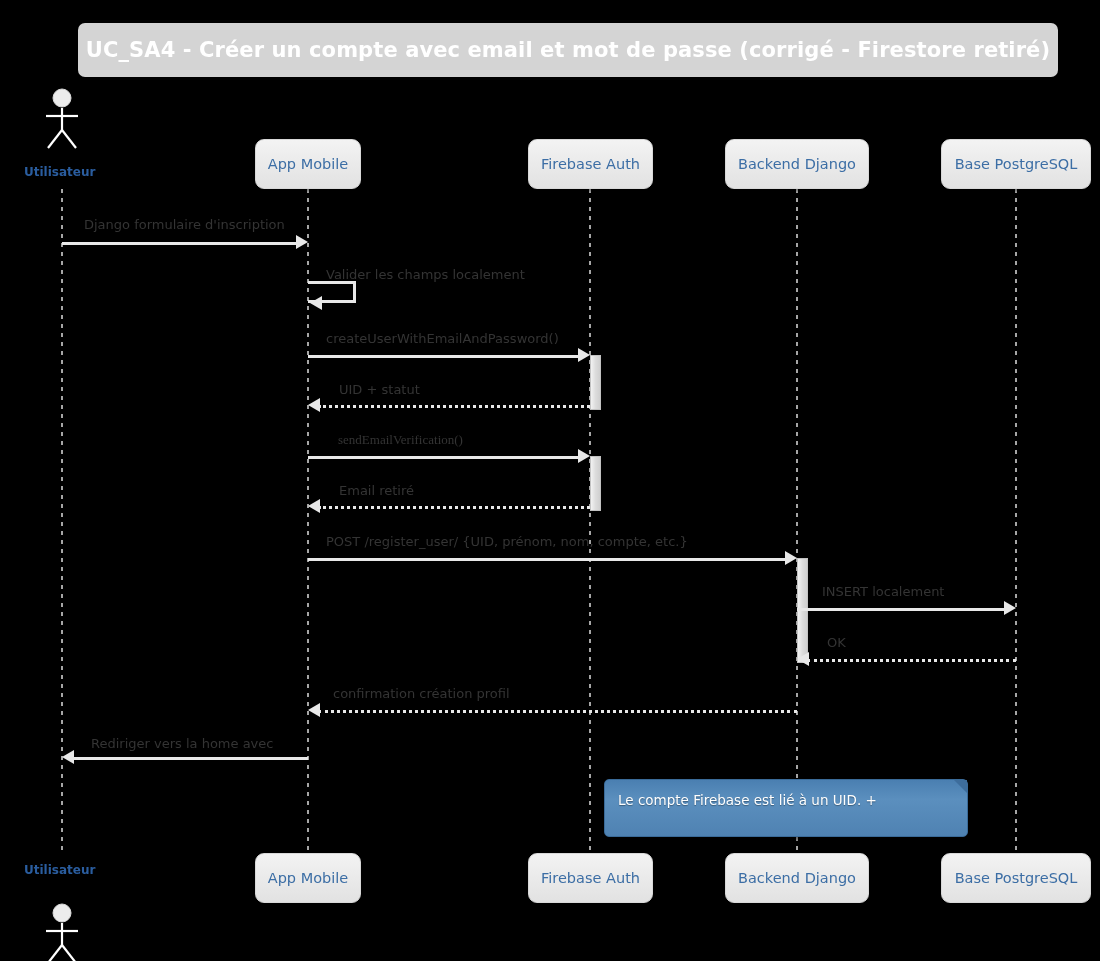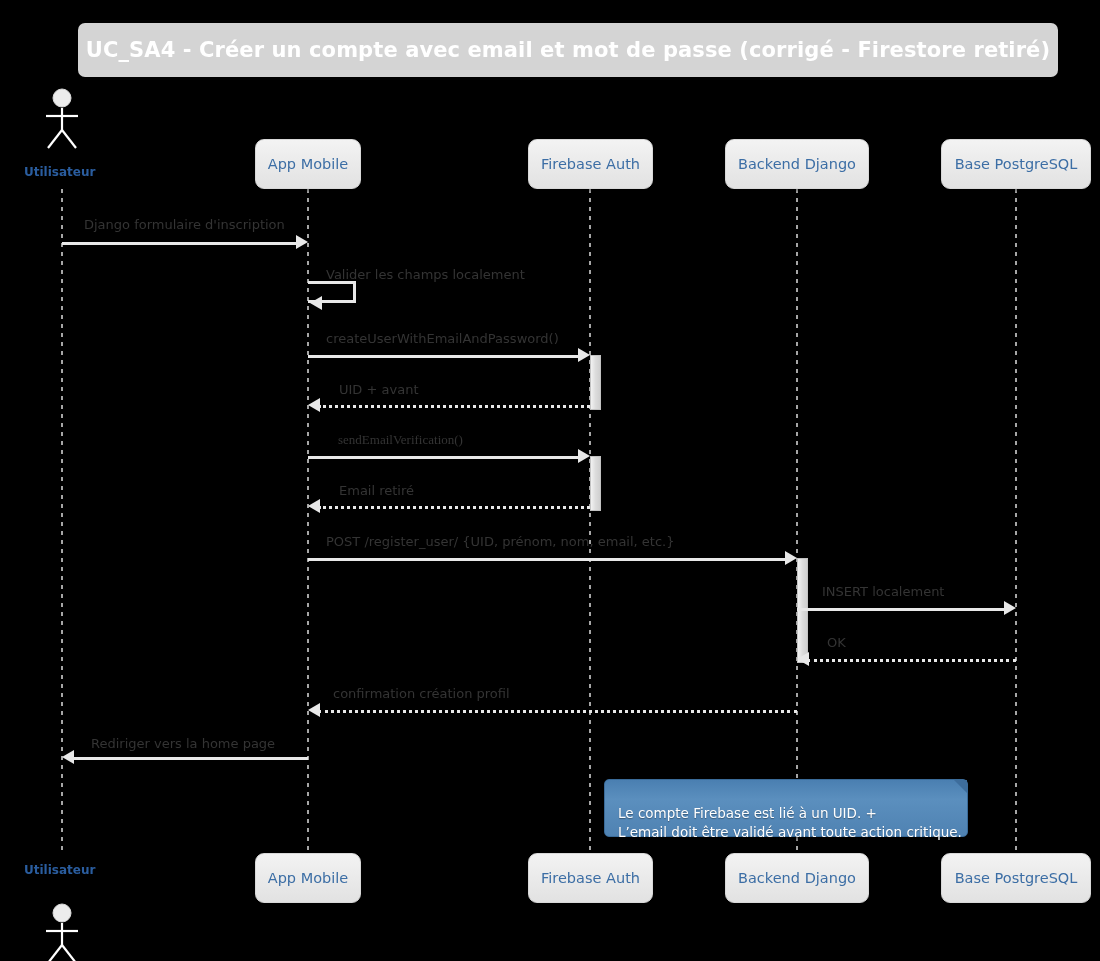--- a/index.html
+++ b/index.html
@@ -92,21 +92,21 @@
   }
 
   
   .note{
     position:absolute;
     background:linear-gradient(180deg,#4a7fb1 0%,#5b8fbe 35%,#4f82b2 100%);
     border:1px solid #3a6b99;
     border-radius:5px;
     box-shadow:2px 3px 5px rgba(0,0,0,0.45);
     box-sizing:border-box;
-    padding:24px 13px;
+    padding:11px 13px;
   }
   .note .note-line{
     color:#ffffff;font-size:13.5px;line-height:19px;white-space:nowrap;
     text-shadow:0 1px 1px rgba(0,0,0,0.35);
   }
   .note-fold{
     position:absolute;width:0;height:0;
     border-top:13px solid #3d6d9c;
     border-left:13px solid transparent;
     right:0;top:0;
@@ -136,42 +136,42 @@
   <div id="layer-messages">
       <div class="msg-label" style="left: 84px; top: 217px;">Django formulaire d'inscription</div>
       <div class="msg-line" style="left: 62px; top: 242px; width: 236px;"></div>
       <div class="arrow-head right" style="top: 235px; left: 296px;"></div>
       <div class="msg-label" style="left: 326px; top: 267px;">Valider les champs localement</div>
       <div class="self-msg" style="left: 308px; top: 281px; width: 48px; height: 22px;"></div>
       <div class="arrow-head left" style="left: 310px; top: 296px;"></div>
       <div class="msg-label" style="left: 326px; top: 331px;">createUserWithEmailAndPassword()</div>
       <div class="msg-line" style="left: 308px; top: 355px; width: 272px;"></div>
       <div class="arrow-head right" style="top: 348px; left: 578px;"></div>
-      <div class="msg-label" style="left: 339px; top: 382px;">UID + avant</div>
+      <div class="msg-label" style="left: 339px; top: 382px;">UID + statut</div>
       <div class="msg-line dotted" style="left: 318px; top: 405px; width: 272px;"></div>
       <div class="arrow-head left" style="top: 398px; left: 308px;"></div>
       <div class="msg-label" style="left: 338px; top: 432px; font-family: Liberation Serif, serif;">sendEmailVerification()</div>
       <div class="msg-line" style="left: 308px; top: 456px; width: 272px;"></div>
       <div class="arrow-head right" style="top: 449px; left: 578px;"></div>
       <div class="msg-label" style="left: 339px; top: 483px;">Email retiré</div>
       <div class="msg-line dotted" style="left: 318px; top: 506px; width: 272px;"></div>
       <div class="arrow-head left" style="top: 499px; left: 308px;"></div>
-      <div class="msg-label" style="left: 326px; top: 534px;">POST /register_user/ {UID, prénom, nom, email, etc.}</div>
+      <div class="msg-label" style="left: 326px; top: 534px;">POST /register_user/ {UID, prénom, nom, compte, etc.}</div>
       <div class="msg-line" style="left: 308px; top: 558px; width: 479px;"></div>
       <div class="arrow-head right" style="top: 551px; left: 785px;"></div>
       <div class="msg-label" style="left: 822px; top: 584px;">INSERT localement</div>
       <div class="msg-line" style="left: 797px; top: 608px; width: 209px;"></div>
       <div class="arrow-head right" style="top: 601px; left: 1004px;"></div>
       <div class="msg-label" style="left: 827px; top: 635px;">OK</div>
       <div class="msg-line dotted" style="left: 807px; top: 659px; width: 209px;"></div>
       <div class="arrow-head left" style="top: 652px; left: 797px;"></div>
       <div class="msg-label" style="left: 333px; top: 686px;">confirmation création profil</div>
       <div class="msg-line dotted" style="left: 318px; top: 710px; width: 479px;"></div>
       <div class="arrow-head left" style="top: 703px; left: 308px;"></div>
-      <div class="msg-label" style="left: 91px; top: 736px;">Rediriger vers la home page</div>
+      <div class="msg-label" style="left: 91px; top: 736px;">Rediriger vers la home avec</div>
       <div class="msg-line" style="left: 72px; top: 757px; width: 236px;"></div>
       <div class="arrow-head left" style="top: 750px; left: 62px;"></div>
     </div>
   <div id="layer-participants">
       <div class="actor" style="left: 42px; top: 88px;"><svg width="40" height="62" viewBox="0 0 40 62">
           <circle cx="20" cy="10" r="9" fill="#ececec" stroke="#d9d9d9" stroke-width="1"></circle>
           <path d="M20 20 L20 42" stroke="#ffffff" stroke-width="2.2" fill="none"></path>
           <path d="M4 28 L36 28" stroke="#ffffff" stroke-width="2.2" fill="none"></path>
           <path d="M20 42 L6 60" stroke="#ffffff" stroke-width="2.2" fill="none"></path>
           <path d="M20 42 L34 60" stroke="#ffffff" stroke-width="2.2" fill="none"></path>
@@ -206,18 +206,17 @@
       <div class="pbox" style="left: 941px; top: 139px; width: 150px;">
         <span>Base PostgreSQL</span>
       </div>
       <div class="pbox" style="left: 941px; top: 853px; width: 150px;">
         <span>Base PostgreSQL</span>
       </div>
     </div>
   <div id="layer-note">
       <div class="note" style="left: 604px; top: 779px; width: 364px; height: 58px;">
         <div class="note-line">Le compte Firebase est lié à un UID. +</div>
-        <div class="note-line">L’email doit être validé avant toute action critique.</div>
         <div class="note-fold"></div>
       </div>
     </div>
 
 </div>
 
 </body></html>

